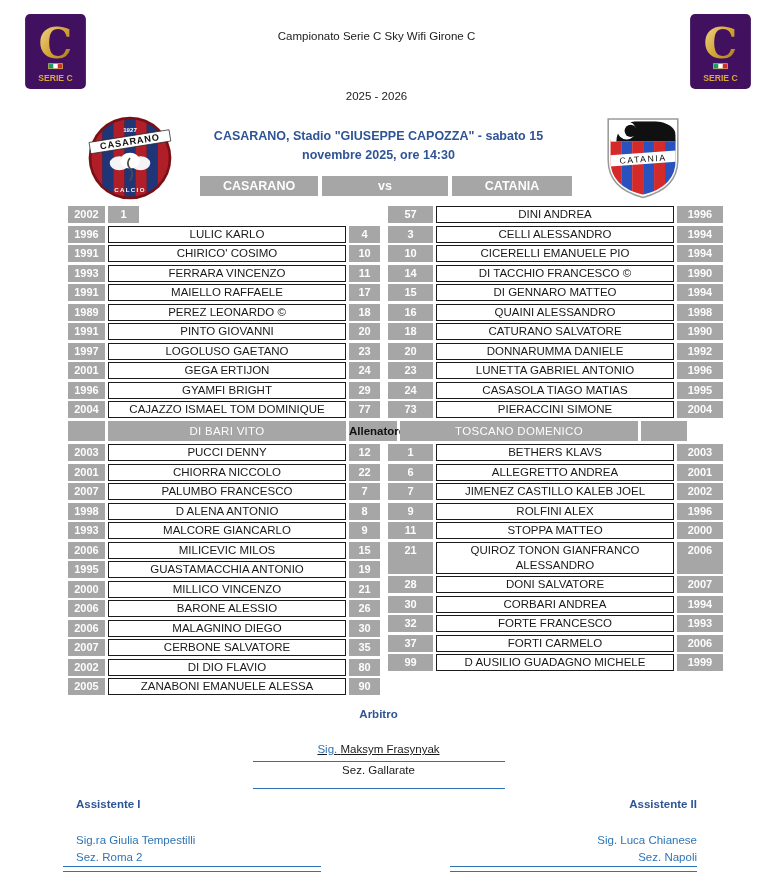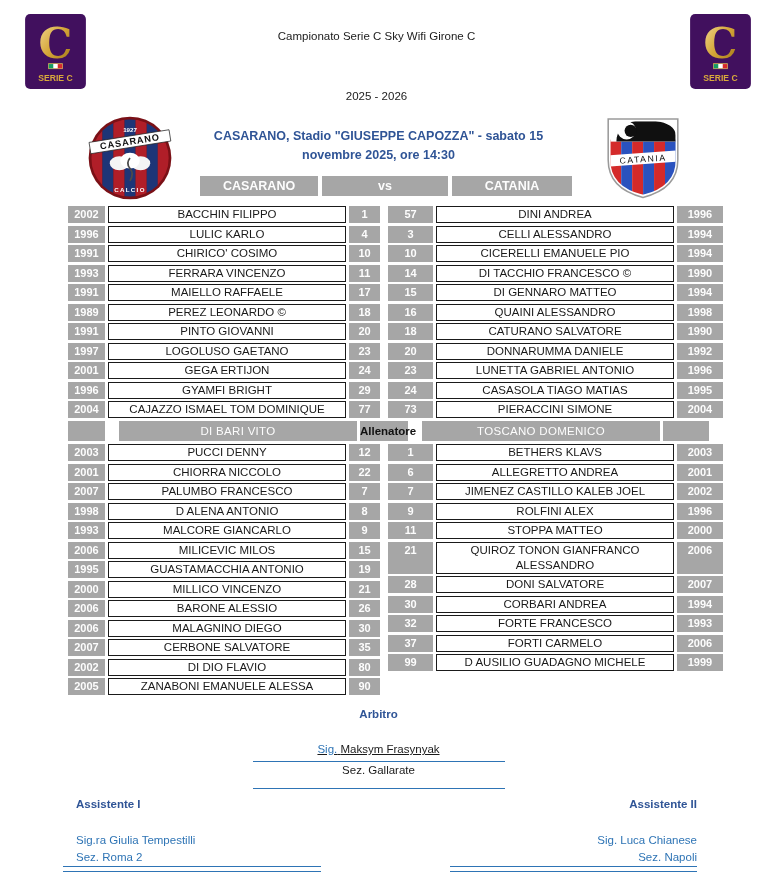--- a/index.html
+++ b/index.html
@@ -37,21 +37,21 @@
     line-height:17px; align-items:flex-start; }
   .namecell { background:#ffffff; border:1px solid #1a1a1a; color:#1a1a1a;
     font-size:11.5px; line-height:15px; align-items:center; padding:0 2px; flex-wrap:wrap; }
   .l-year { width:37px; } .l-num { width:31px; }
   .r-num { width:45px; } .r-year { width:46px; }
   .name { width:238px; }
 
   .coach-row { position:absolute; left:68px; top:421px; display:flex; gap:3px; height:20px; }
   .coach-cell { background:#A6A6A6; height:20px; line-height:20px; text-align:center; }
   .coach-spacer-l { width:37px; } .coach-spacer-r { width:46px; }
-  .coach-name { width:238px; color:#FDFDFD; font-size:11.5px; letter-spacing:.3px;margin-left:11px; }
+  .coach-name { width:238px; color:#FDFDFD; font-size:11.5px; letter-spacing:.3px; }
   .coach-label { width:48px; color:#111; font-weight:bold; font-size:11.5px; }
 
   .referee-label { position:absolute; top:708px; left:0; right:0; text-align:center;
     font-size:11.5px; font-weight:bold; color:#2F5496; }
   .referee-name { position:absolute; top:743px; left:0; right:0; text-align:center;
     font-size:11.5px; color:#1a1a1a;text-decoration:underline; }
   .sig-prefix { color:#2E74B5; }
   .sig-line-1 { position:absolute; top:761px; left:calc(50% - 126px); width:252px;
     border-top:1.5px solid #2E74B5; }
   .referee-section { position:absolute; top:764px; left:0; right:0; text-align:center;
@@ -165,21 +165,20 @@
 
   <div class="vs-bar">
     <div class="vs-cell vs-home">CASARANO</div>
     <div class="vs-cell vs-mid">vs</div>
     <div class="vs-cell vs-away">CATANIA</div>
   </div>
 
   <div id="home-starters" class="ptable">
       <div class="prow">
         <div class="cell l-year graycell">2002</div>
-        <div class="cell name namecell">BACCHIN FILIPPO</div>
         <div class="cell l-num graycell">1</div>
       </div>
       <div class="prow">
         <div class="cell l-year graycell">1996</div>
         <div class="cell name namecell">LULIC KARLO</div>
         <div class="cell l-num graycell">4</div>
       </div>
       <div class="prow">
         <div class="cell l-year graycell">1991</div>
         <div class="cell name namecell">CHIRICO' COSIMO</div>

